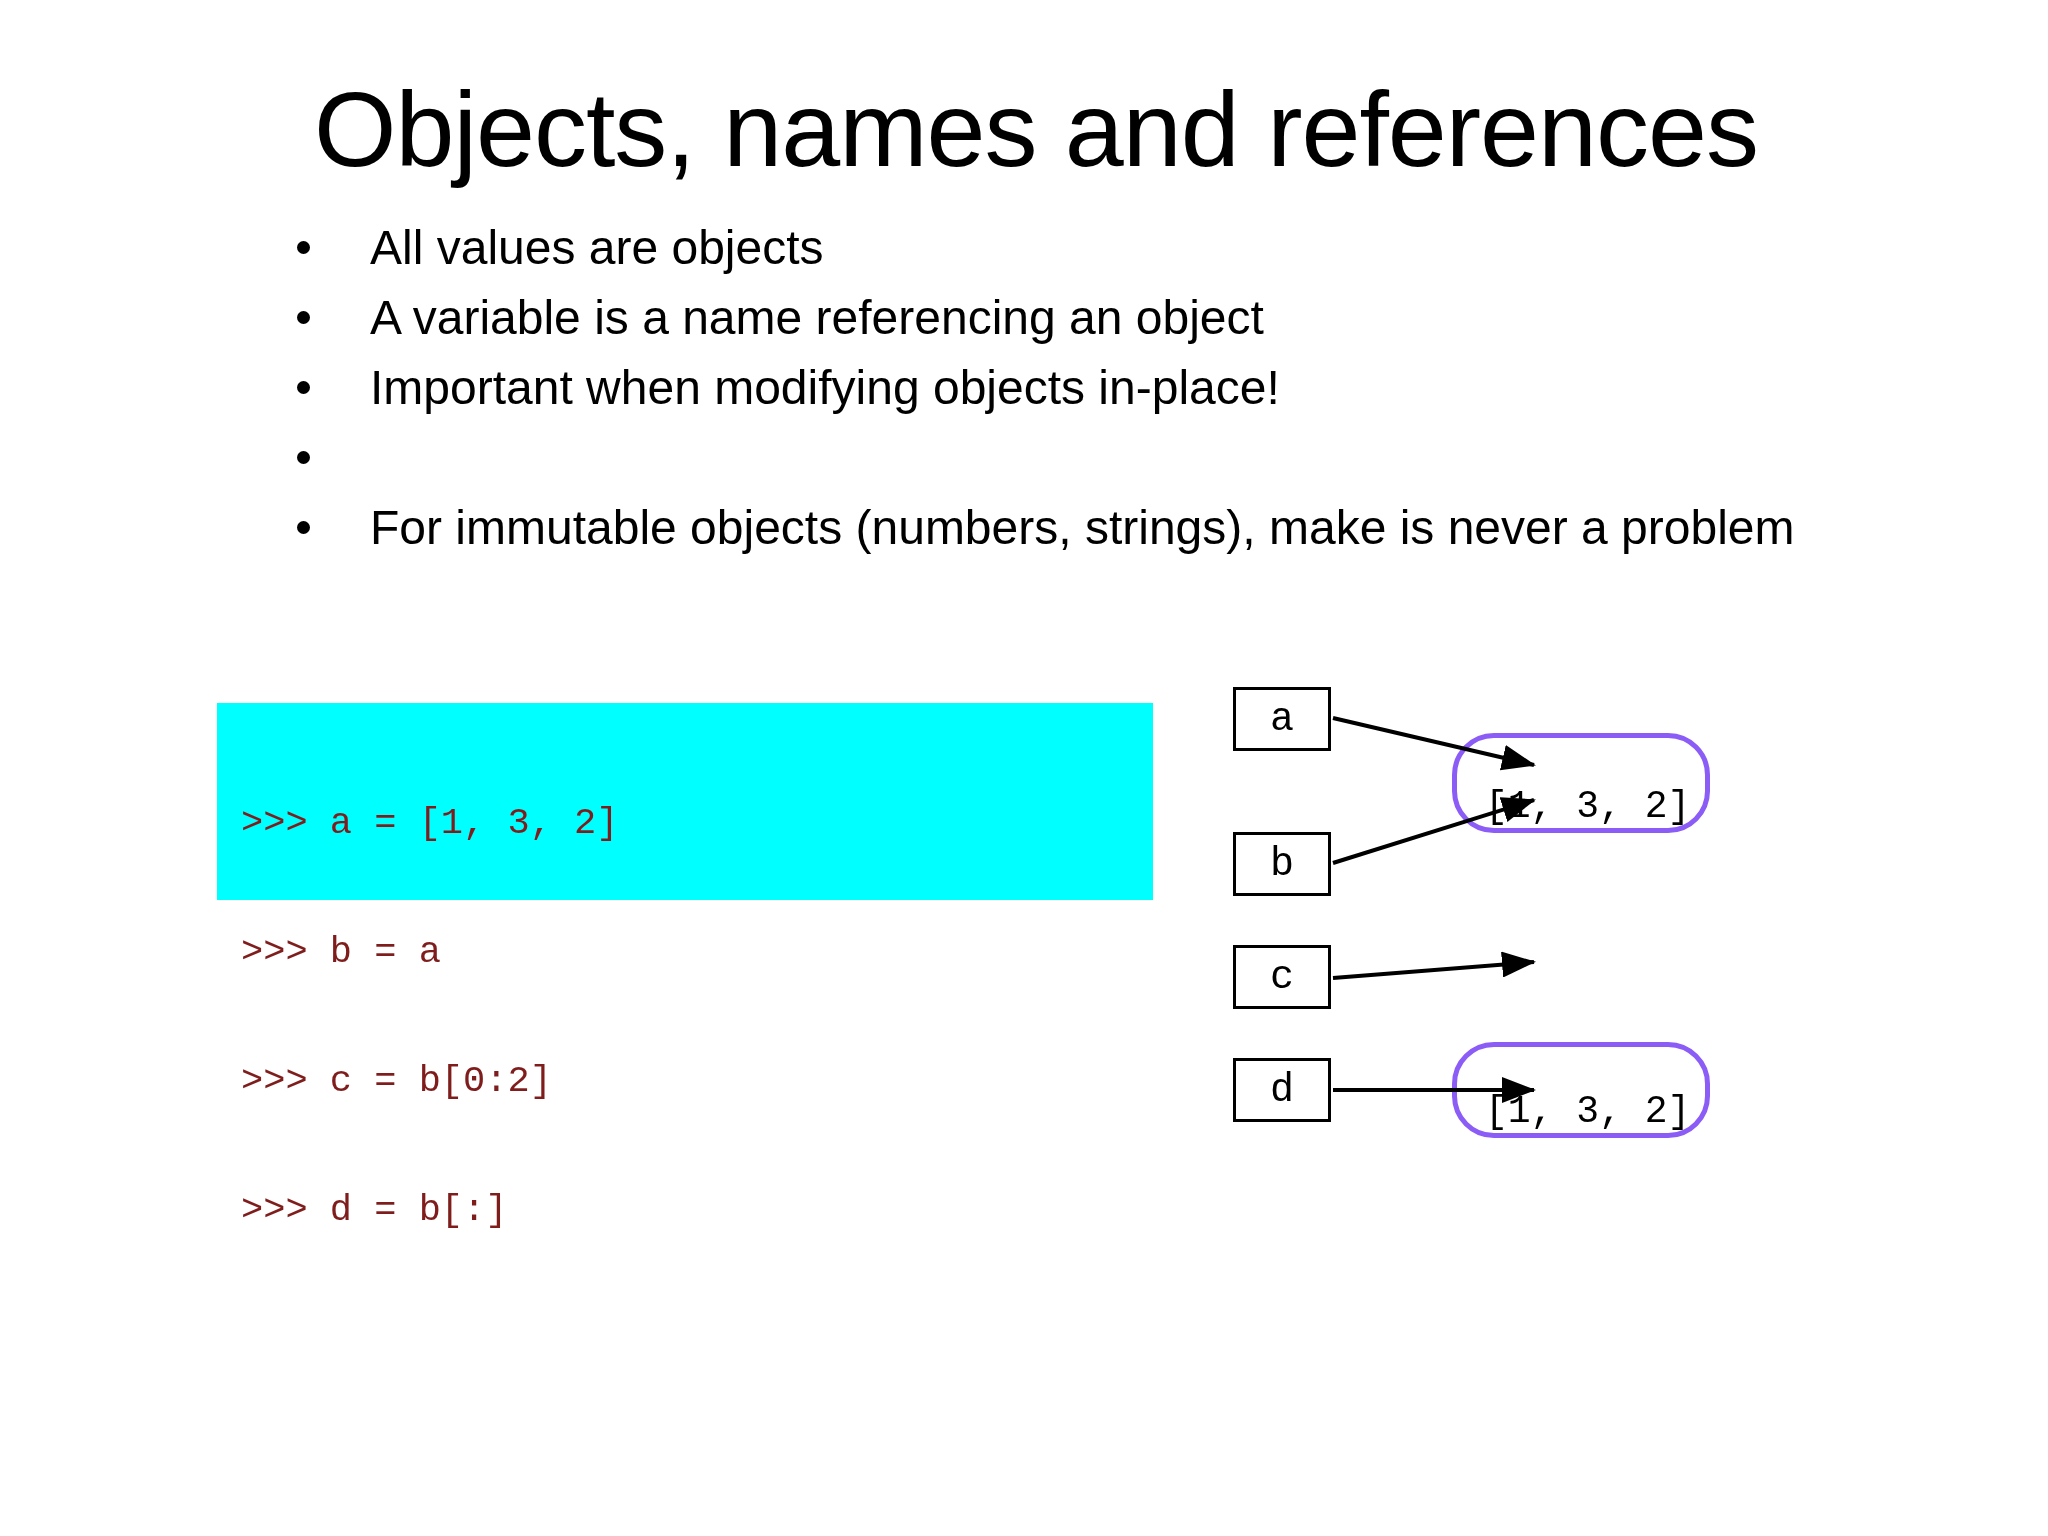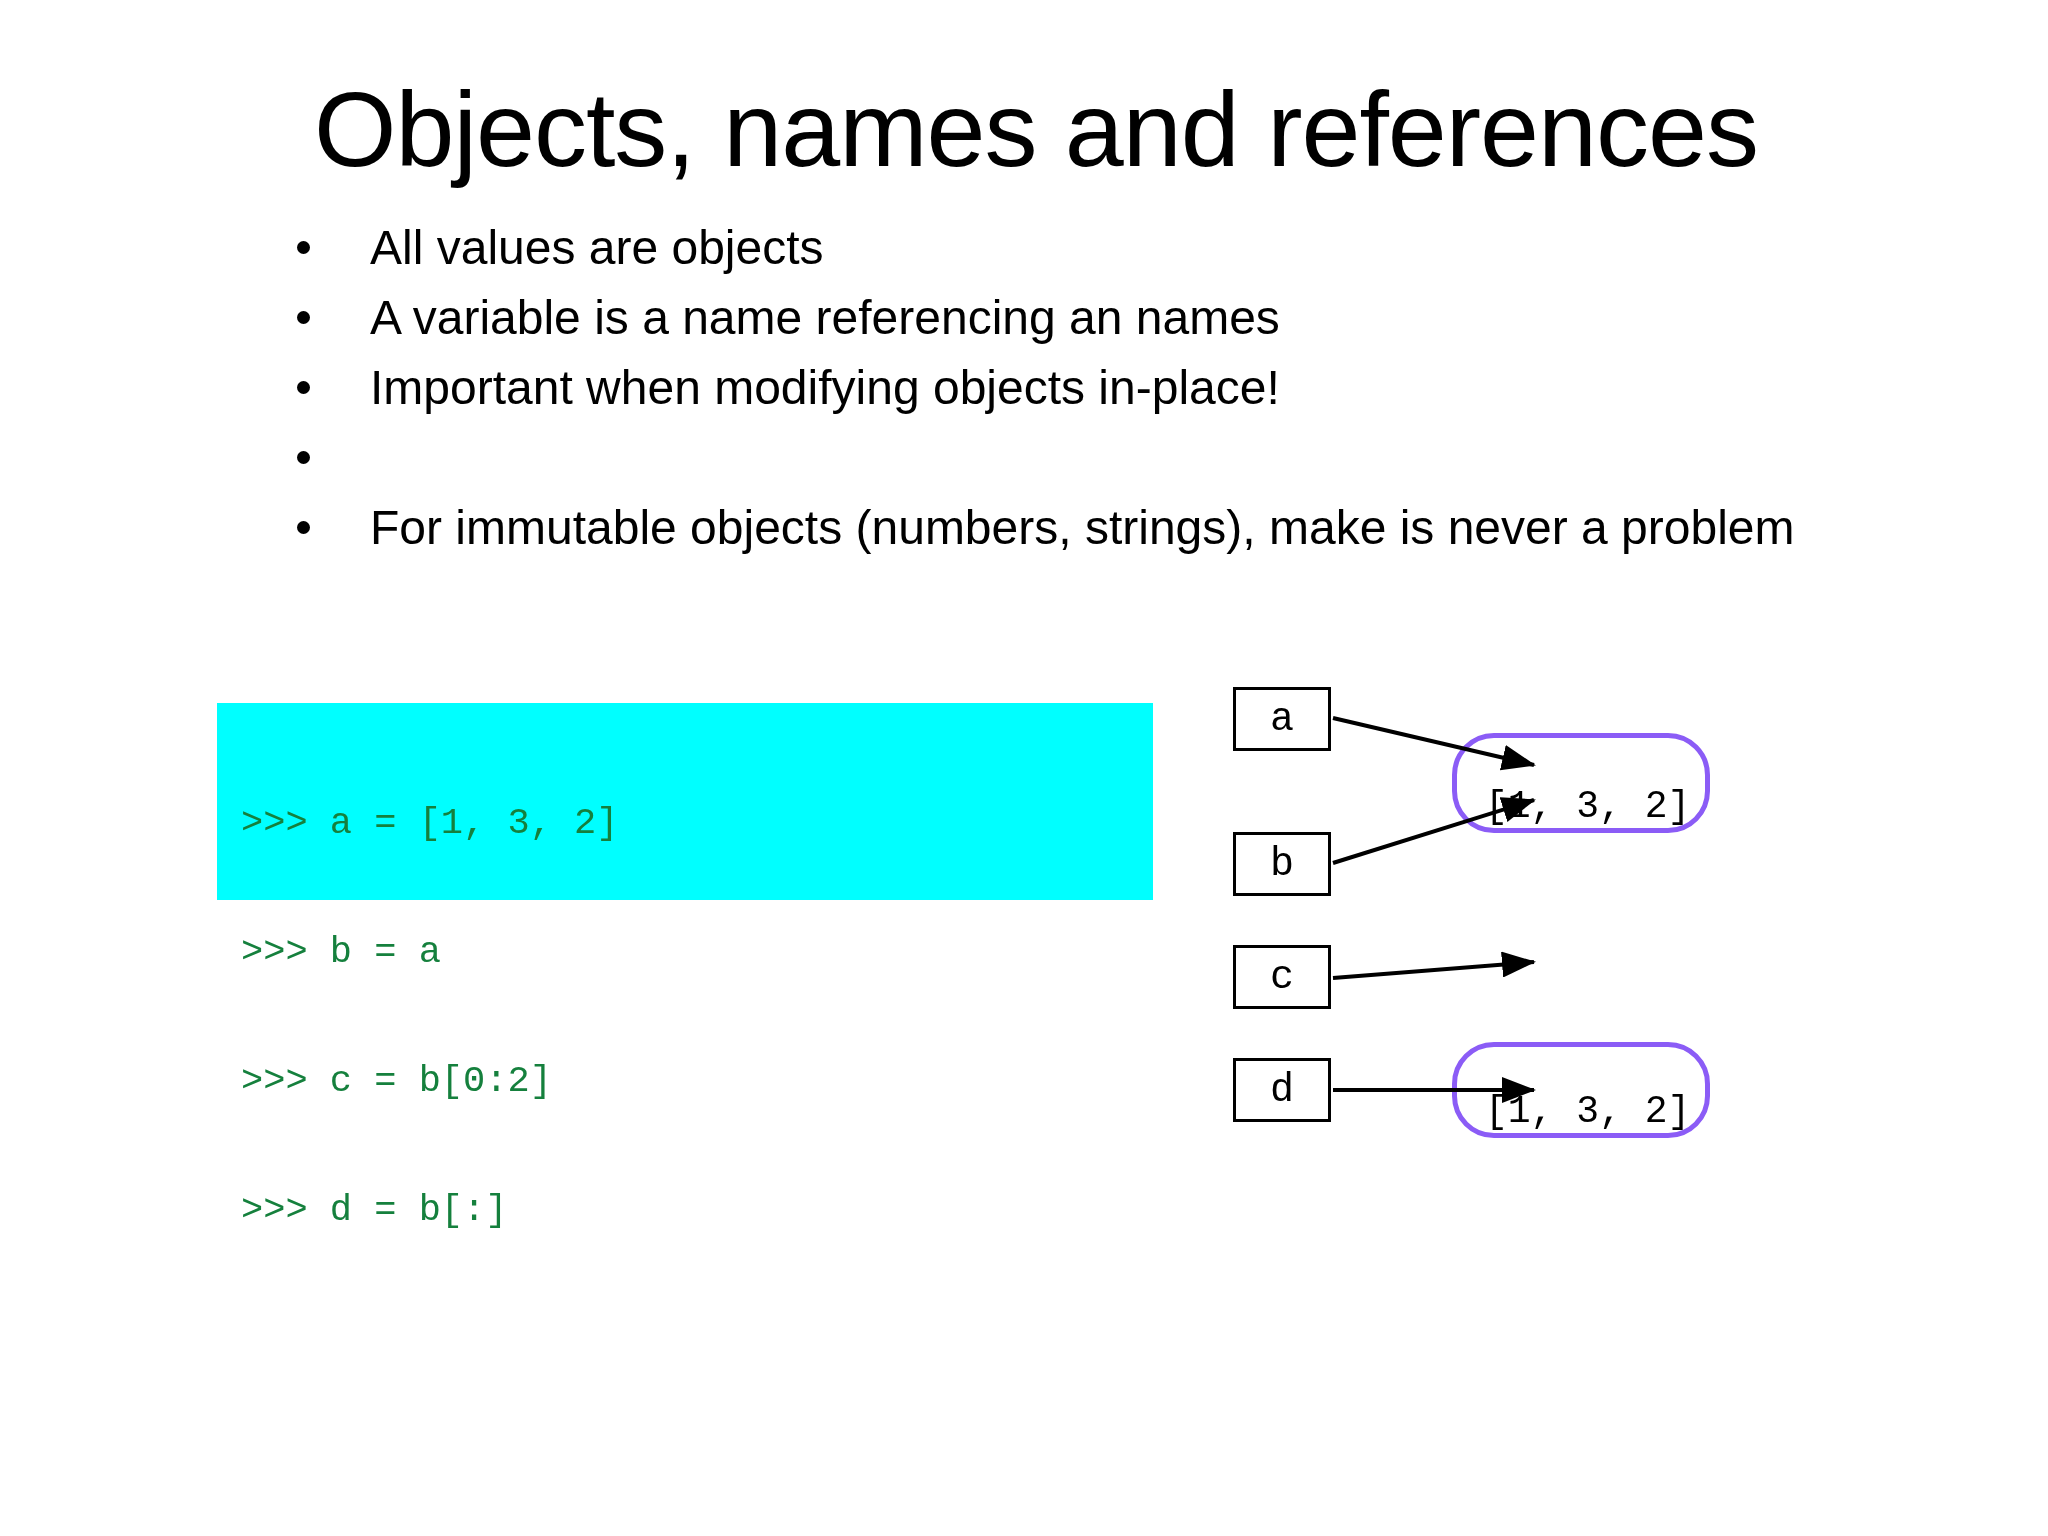--- a/index.html
+++ b/index.html
@@ -54,21 +54,21 @@
   .codeblock {
     position: absolute;
     left: 217px;
     width: 936px;
     box-sizing: border-box;
     padding: 13px 0 0 24px;
     font-family: "Liberation Mono", monospace;
     font-size: 37px;
     line-height: 43px;
     white-space: pre;
-    color: #15803d;
+    color: #7f1d1d;
   }
   .codeblock-1 { top: 703px; height: 197px; }
   .codeblock-2 { top: 1172px; height: 153px; }
 
   
   .namebox {
     position: absolute;
     left: 1233px;
     width: 98px;
     height: 64px;
@@ -124,21 +124,21 @@
 
   <div class="title">Objects, names and references</div>
 
   <div class="bullets">
     <div class="bullet-row">
       <span class="bullet-dot"></span>
       <span>All values are objects</span>
     </div>
     <div class="bullet-row">
       <span class="bullet-dot"></span>
-      <span>A variable is a name referencing an names</span>
+      <span>A variable is a name referencing an object</span>
     </div>
     <div class="bullet-row">
       <span class="bullet-dot"></span>
       <span>Important when modifying objects in-place!</span>
     </div>
     <div class="bullet-row">
       <span class="bullet-dot"></span>
     </div>
     <div class="bullet-row">
       <span class="bullet-dot"></span>

